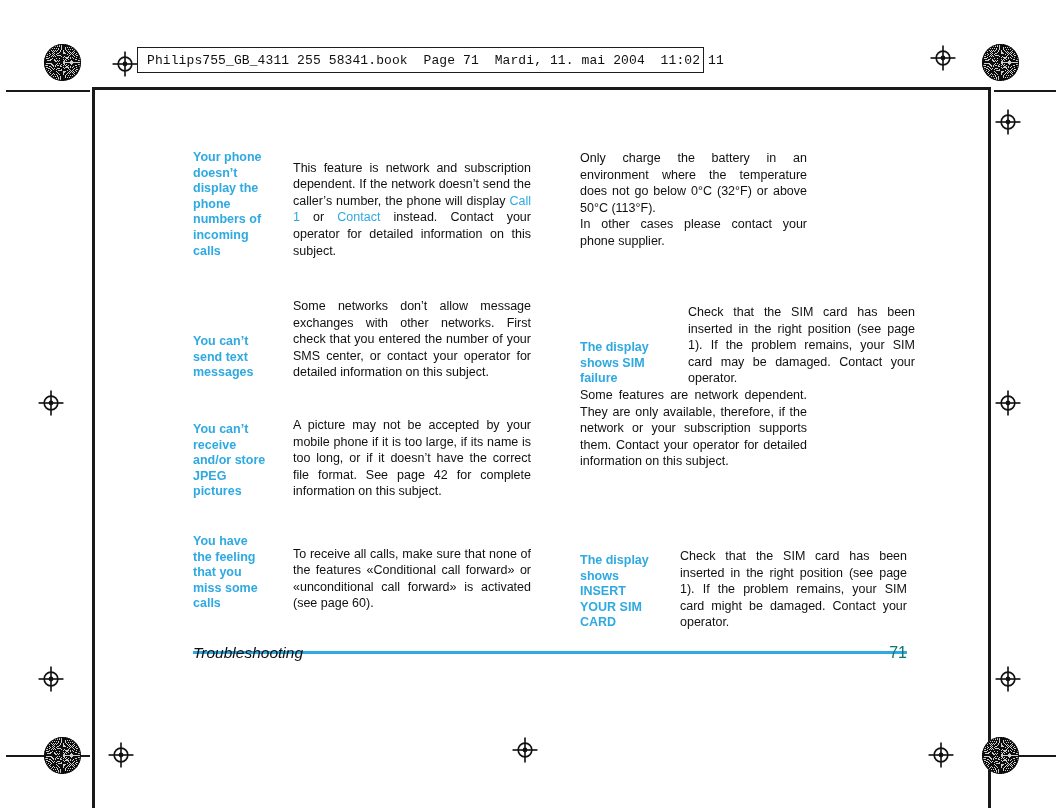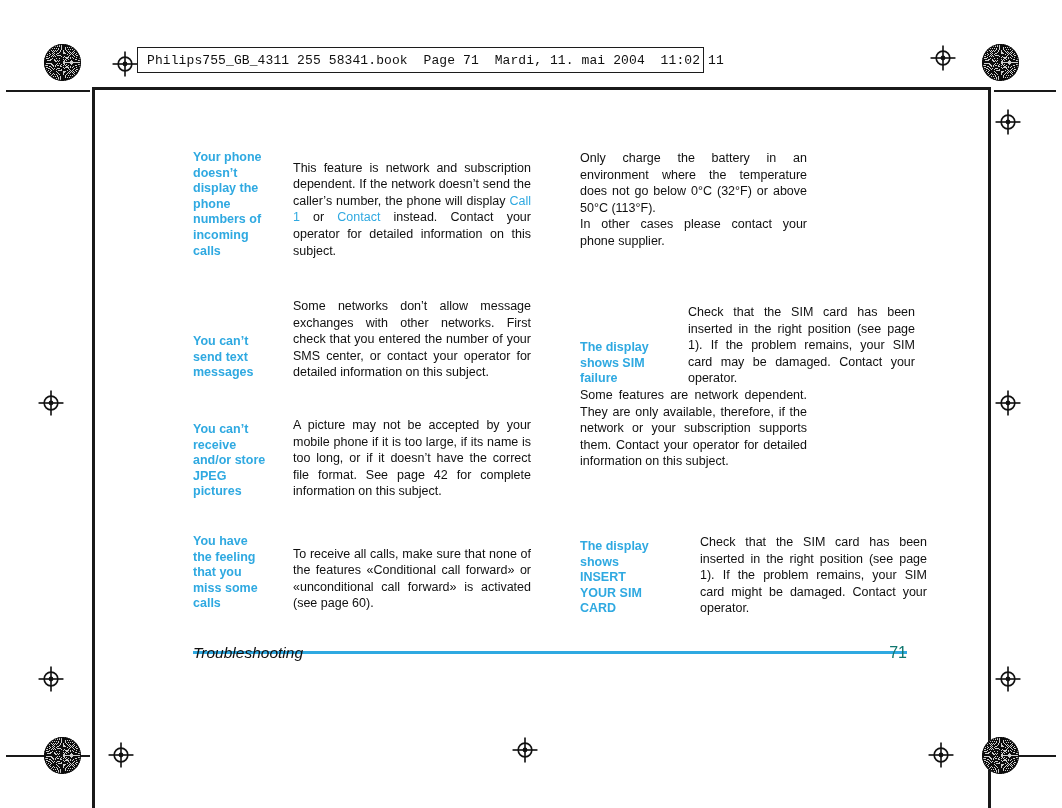--- a/index.html
+++ b/index.html
@@ -206,21 +206,21 @@
 
   <div class="row right" style="top:304px;gap:8px;">
     <div class="problem">The display shows SIM failure</div>
     <div class="solution">Check that the SIM card has been inserted in the right position (see page 1). If the problem remains, your SIM card may be damaged. Contact your operator.</div>
   </div>
 
   <div class="row right" style="top:387px;">
     <div class="solution">Some features are network dependent. They are only available, therefore, if the network or your subscription supports them. Contact your operator for detailed information on this subject.</div>
   </div>
 
-  <div class="row right" style="top:534px;gap:20px;">
+  <div class="row right" style="top:548px;">
     <div class="problem">The display shows INSERT YOUR SIM CARD</div>
     <div class="solution">Check that the SIM card has been inserted in the right position (see page 1). If the problem remains, your SIM card might be damaged. Contact your operator.</div>
   </div>
 
 </main>
 
 <div class="footer-rule"></div>
 <div class="footer-bar">
   <span class="footer-section">Troubleshooting</span>
   <span class="footer-pagenum">71</span>

